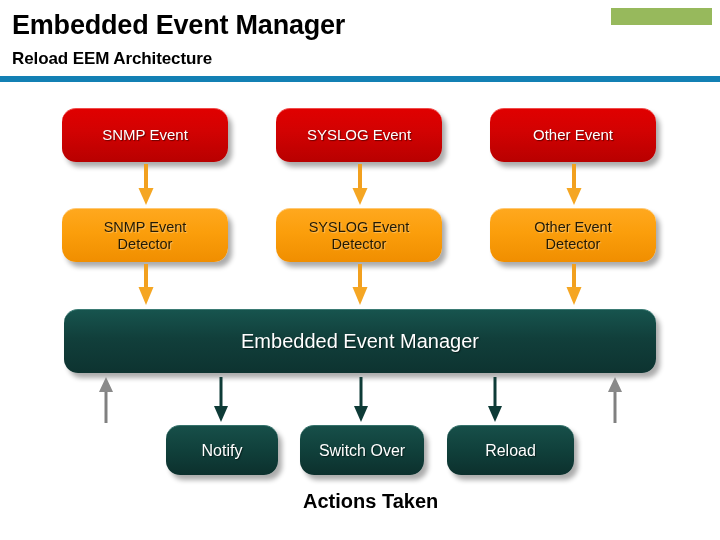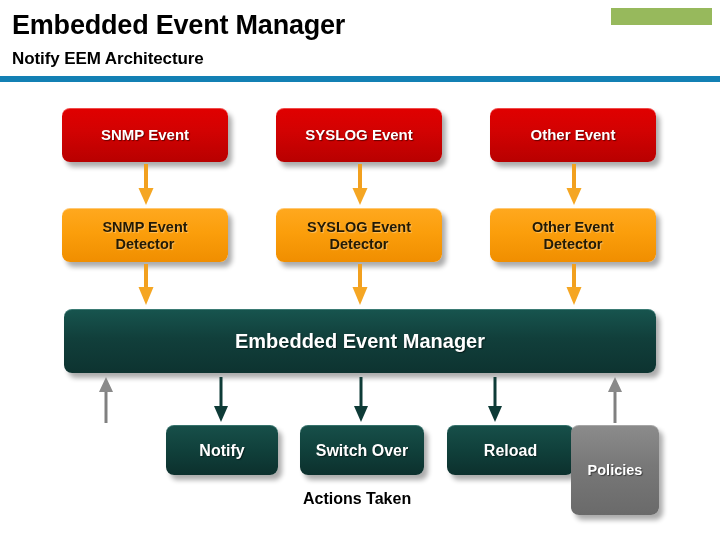--- a/index.html
+++ b/index.html
@@ -34,23 +34,23 @@
     background: #1380b4;
   }
 
   
   #diagram { position: absolute; left: 0; top: 84px; width: 720px; height: 456px; }
 
   .node {
     position: absolute;
     display: flex; align-items: center; justify-content: center;
     text-align: center;
-    border-radius: 8px;
+    border-radius: 14px;
     color: #ffffff;
-    font-weight: bold;
+    font-weight: normal;
     line-height: 1.12;
     box-shadow: 4px 5px 5px rgba(0,0,0,0.33);
     text-shadow: 1px 1px 1px rgba(0,0,0,0.5);
   }
 
   .node.event {
     background: linear-gradient(180deg,#e00000 0%,#d20202 42%,#b80000 100%);
     font-size: 15px;
     border-top: 1px solid #f04a4a;
   }
@@ -76,32 +76,32 @@
     font-size: 14.5px;
     border-top: 1px solid #a6a6a6;
   }
 
   
   .arrow { position: absolute; }
   .arrow svg { display: block; }
 
   #actions-label {
     position: absolute;
-    font-size: 16px; font-weight: bold; color: #000;
+    font-size: 20px; font-weight: bold; color: #000;
     white-space: nowrap;
   }
 </style>
 </head>
 <body>
 
 <div id="page">
 
   <div id="header">
     <div id="title">Embedded Event Manager</div>
-    <div id="subtitle">Notify EEM Architecture</div>
+    <div id="subtitle">Reload EEM Architecture</div>
     <div id="green-bar"></div>
     <div id="blue-rule"></div>
   </div>
 
   <div id="diagram">
 
     <div class="node event" style="left:62px; top:24px; width:166px; height:54px;">
       <span>SNMP Event</span>
     </div>
     <div class="node event" style="left:276px; top:24px; width:166px; height:54px;">
@@ -211,20 +211,17 @@
     <div class="node action" style="left:300px; top:341px; width:124px; height:50px;">
       <span>Switch Over</span>
     </div>
     <div class="node action" style="left:166px; top:341px; width:112px; height:50px;">
       <span>Notify</span>
     </div>
     <div class="node action" style="left:447px; top:341px; width:127px; height:50px;">
       <span>Reload</span>
     </div>
 
-    <div class="node store" style="left:571px; top:341px; width:88px; height:90px;">
-      <span>Policies</span>
-    </div>
 
     <div id="actions-label" style="left:303px; top:406px;">Actions Taken</div>
 
   </div>
 </div>
 
 </body></html>

